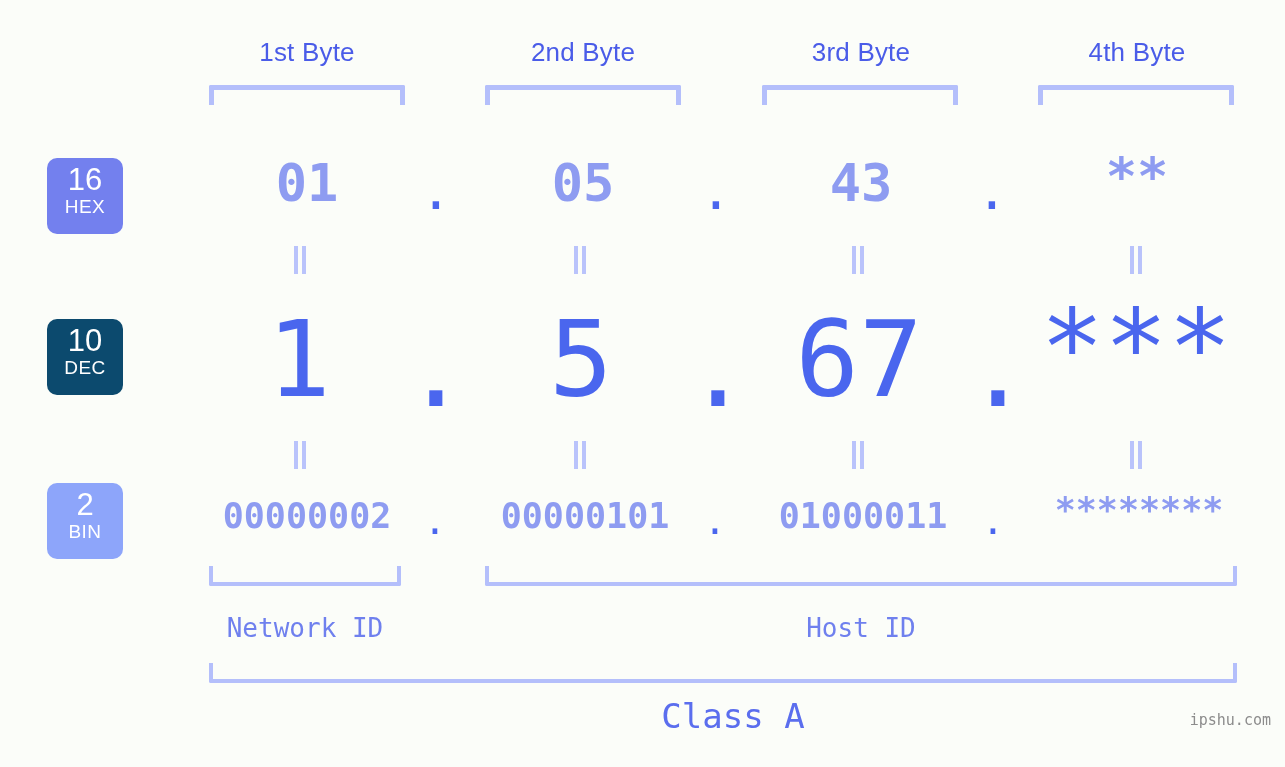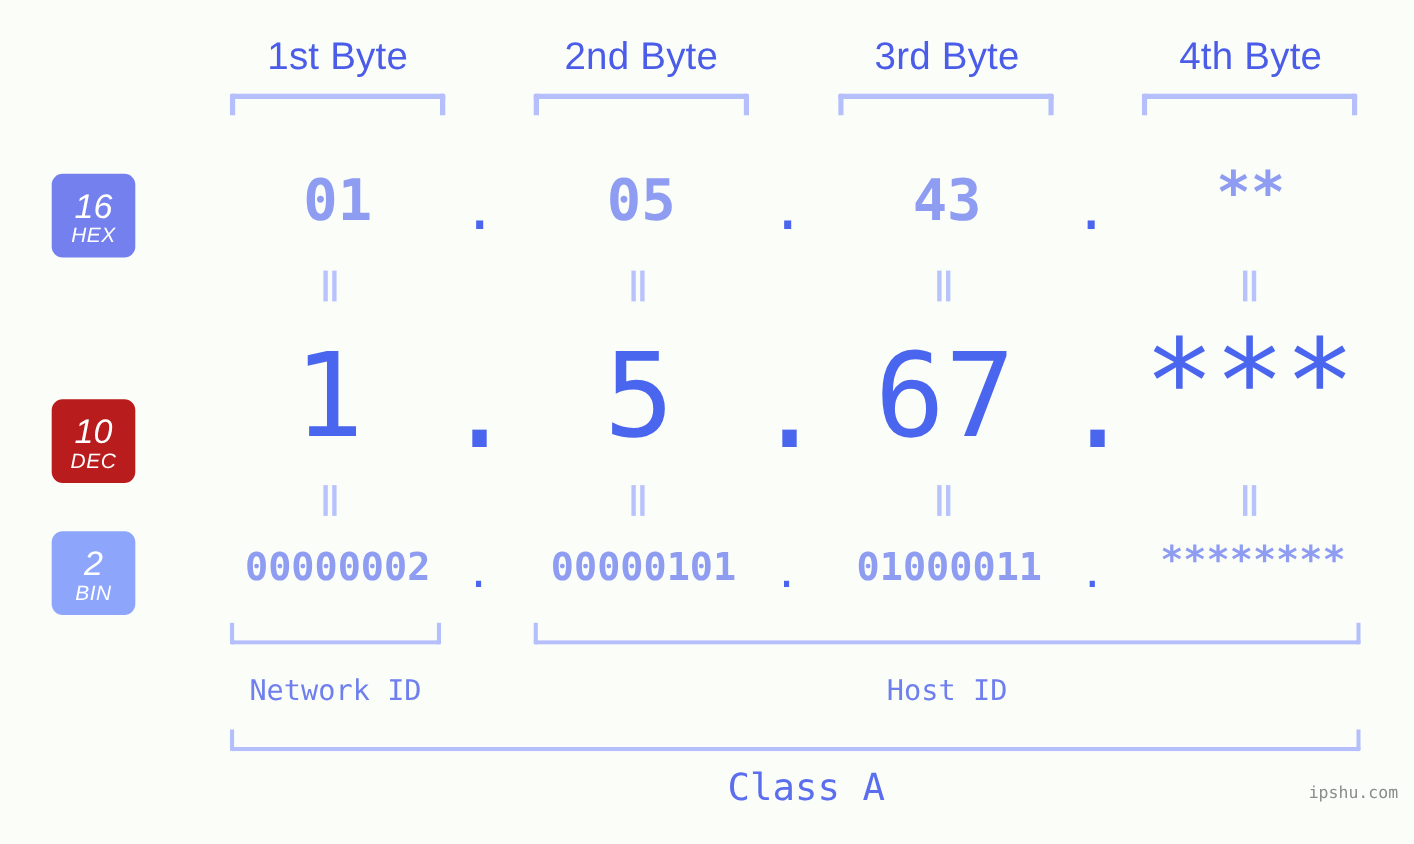--- a/index.html
+++ b/index.html
@@ -25,21 +25,21 @@
   }
 
   
   .byte-header {
     position: absolute;
     top: 32px;
     height: 40px;
     line-height: 40px;
     text-align: center;
     font-family: "Liberation Sans", sans-serif;
-    font-size: 35px;
+    font-size: 26px;
     color: #4a5ce8;
     letter-spacing: 0.2px;
     white-space: nowrap;
   }
 
   
   .bracket-top {
     position: absolute;
     height: 20px;
     border-top: 5px solid #b4bffb;
@@ -61,22 +61,21 @@
   
   .base-badge {
     position: absolute;
     left: 47px;
     width: 76px;
     height: 76px;
     border-radius: 10px;
     color: #ffffff;
     text-align: center;
     font-family: "Liberation Sans", sans-serif;
-    padding-top: 13px;
-    font-style: italic;
+    padding-top: 5px;
   }
   .base-badge .num {
     display: block;
     font-size: 31px;
     line-height: 33px;
     font-weight: 400;
   }
   .base-badge .nm {
     display: block;
     font-size: 19px;
@@ -163,21 +162,21 @@
   <div class="bracket-top" style="left:209px; top:85px; width:196px;"></div>
   <div class="bracket-top" style="left:485px; top:85px; width:196px;"></div>
   <div class="bracket-top" style="left:762px; top:85px; width:196px;"></div>
   <div class="bracket-top" style="left:1038px; top:85px; width:196px;"></div>
 
   <div class="base-badge" style="top:158px; background:#7380ee;">
     <span class="num">16</span>
     <span class="nm">HEX</span>
   </div>
 
-  <div class="base-badge" style="top:319px; background:#b91c1c;margin-top:44px;">
+  <div class="base-badge" style="top:319px; background:#0c4a6e;">
     <span class="num">10</span>
     <span class="nm">DEC</span>
   </div>
 
   <div class="base-badge" style="top:483px; background:#8da5fa;">
     <span class="num">2</span>
     <span class="nm">BIN</span>
   </div>
 
   <div class="cell tone-light" style="left:196px; top:152px; width:222px; font-size:52px; line-height:62px;">01</div>

